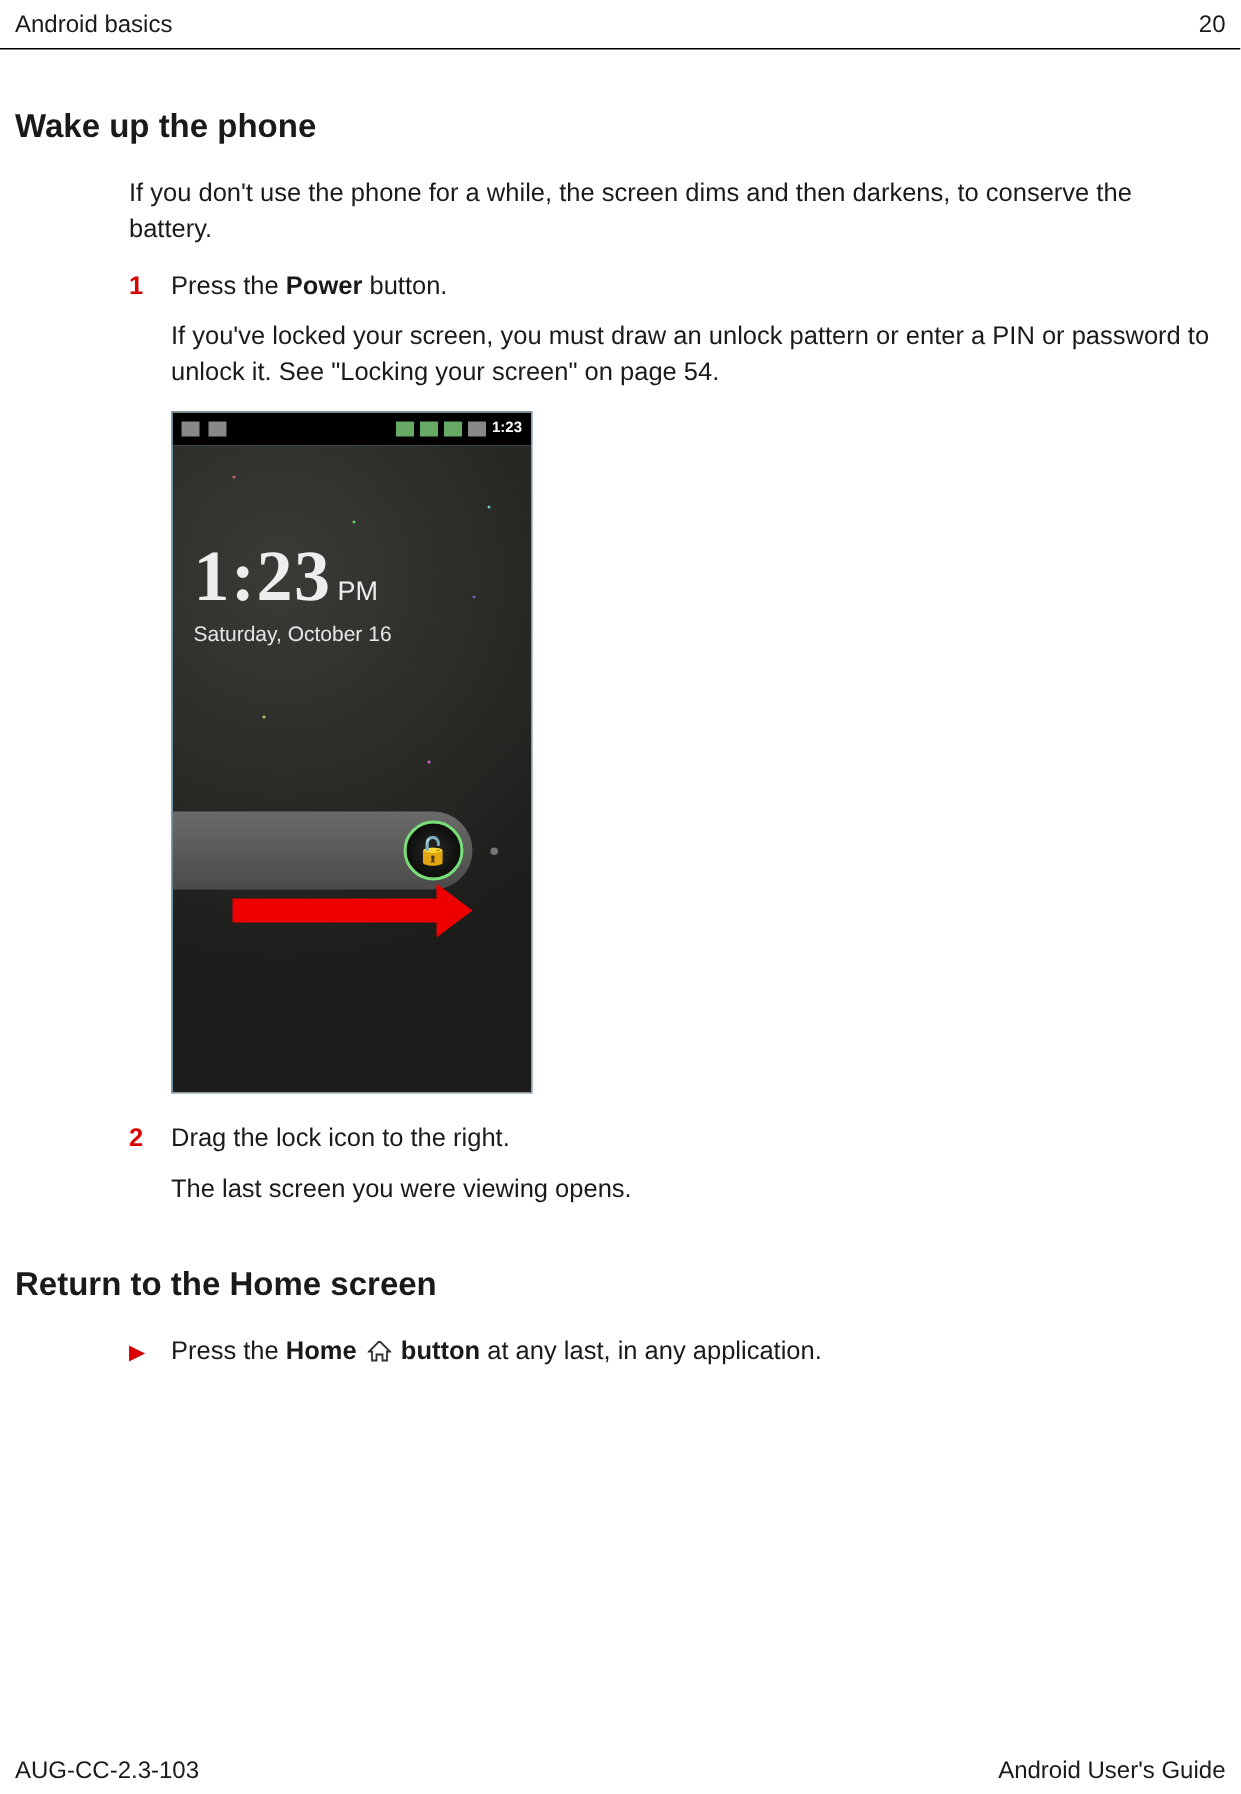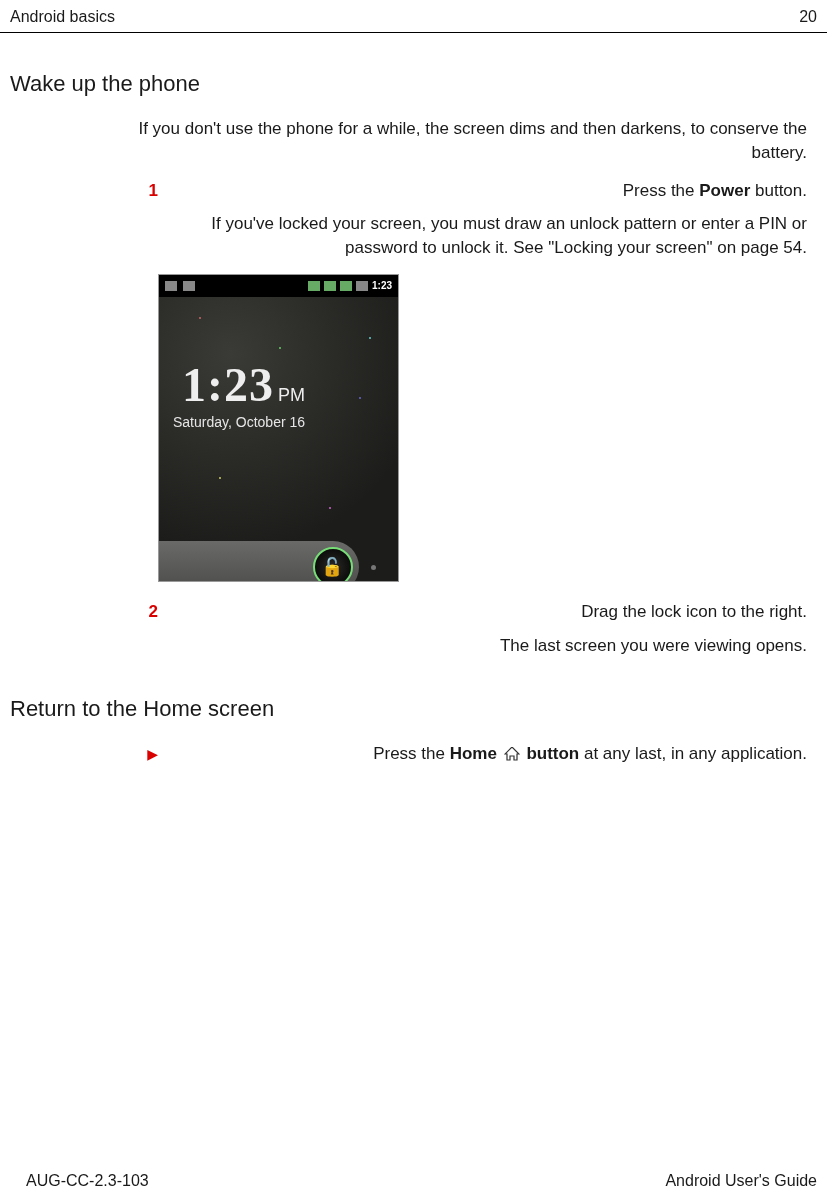--- a/index.html
+++ b/index.html
@@ -17,28 +17,27 @@
       padding: 8px 10px 6px 10px;
       border-bottom: 1px solid #000;
       font-size: 16px;
       gap: 40px;
     }
     .content {
       padding: 0 10px;
     }
     h2.section-title {
       font-size: 22px;
-      font-weight: normal;
+      font-weight: bold;
       margin-top: 38px;
       margin-bottom: 20px;
     }
     .indented {
-      margin-left: 120px;
+      margin-left: 76px;
       margin-right: 10px;
-      text-align: right;
     }
     .intro-text {
       font-size: 17px;
       line-height: 1.4;
       margin-bottom: 14px;
     }
     .step {
       display: flex;
       align-items: baseline;
       margin-bottom: 10px;
@@ -60,21 +59,21 @@
     .step-text { flex: 1; }
     .step-follow {
       margin-left: 28px;
       font-size: 17px;
       line-height: 1.4;
       margin-bottom: 14px;
     }
     .bold { font-weight: bold; }
     .screenshot {
       width: 241px;
-      height: 308px;
+      height: 455px;
       background: #7dd3fc;
       border: 1px solid #999;
       margin-left: 28px;
       margin-top: 12px;
       margin-bottom: 18px;
       position: relative;
       overflow: hidden;
     }
     .status-bar {
       height: 22px;
@@ -144,21 +143,21 @@
       border-top:18px solid transparent;
       border-bottom:18px solid transparent;
     }
     .home-icon {
       display:inline-block;
       vertical-align: -2px;
       margin: 0 2px;
     }
     .footer {
       position:absolute;
-      bottom:0; left:16px; right:0;
+      bottom:0; left:0; right:0;
       display:flex;
       justify-content:space-between;
       padding:6px 10px;
       font-size:16px;
     }
   </style>
 </head>
 <body>
 
 <div class="header">

